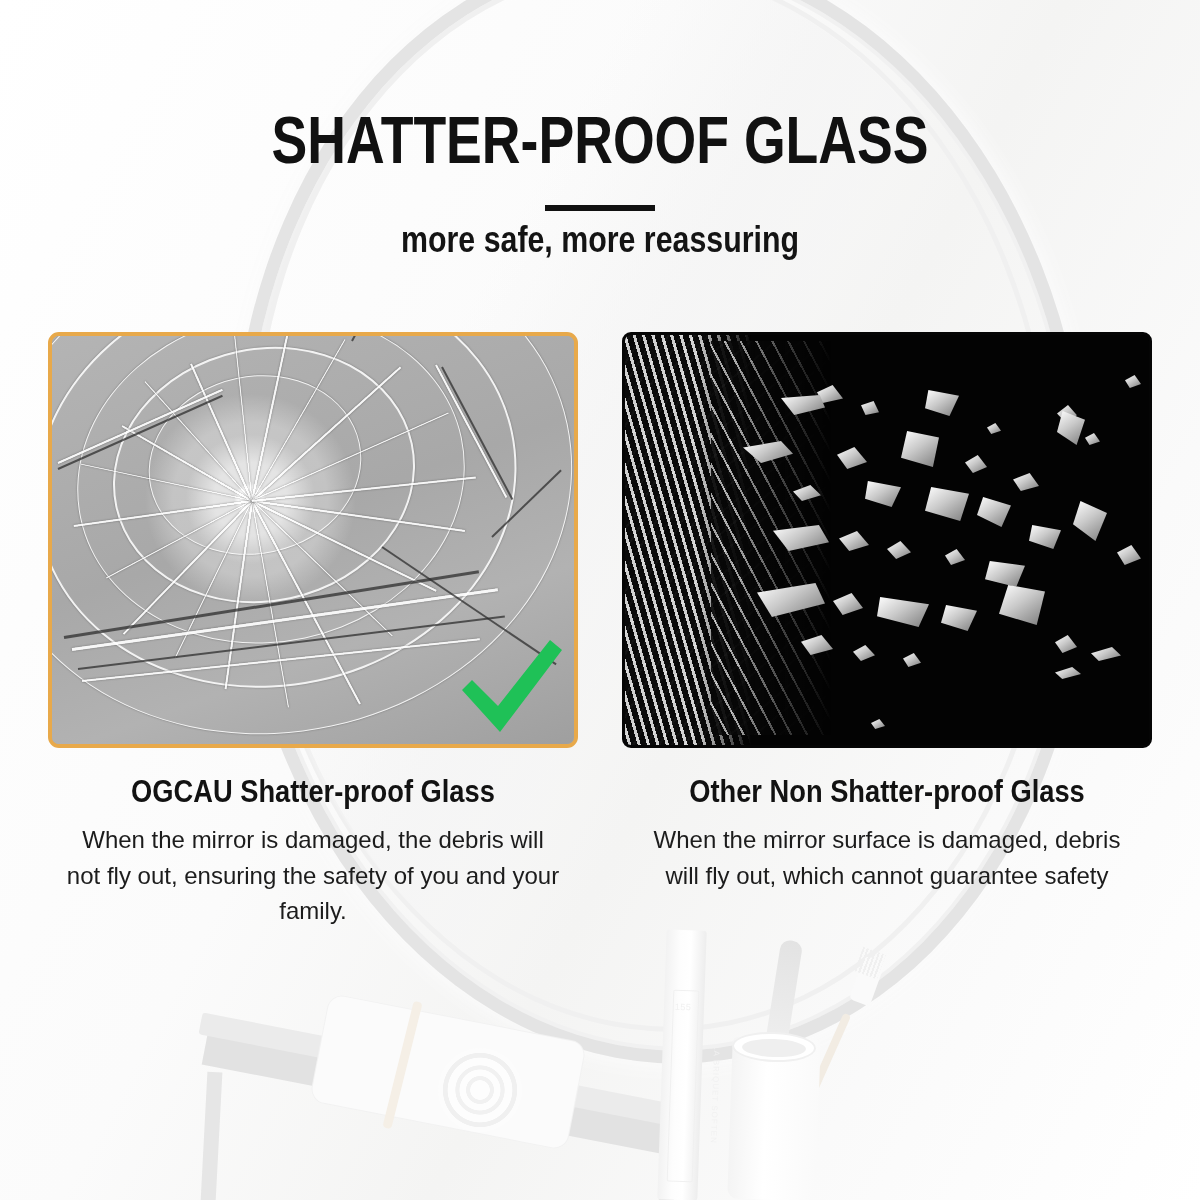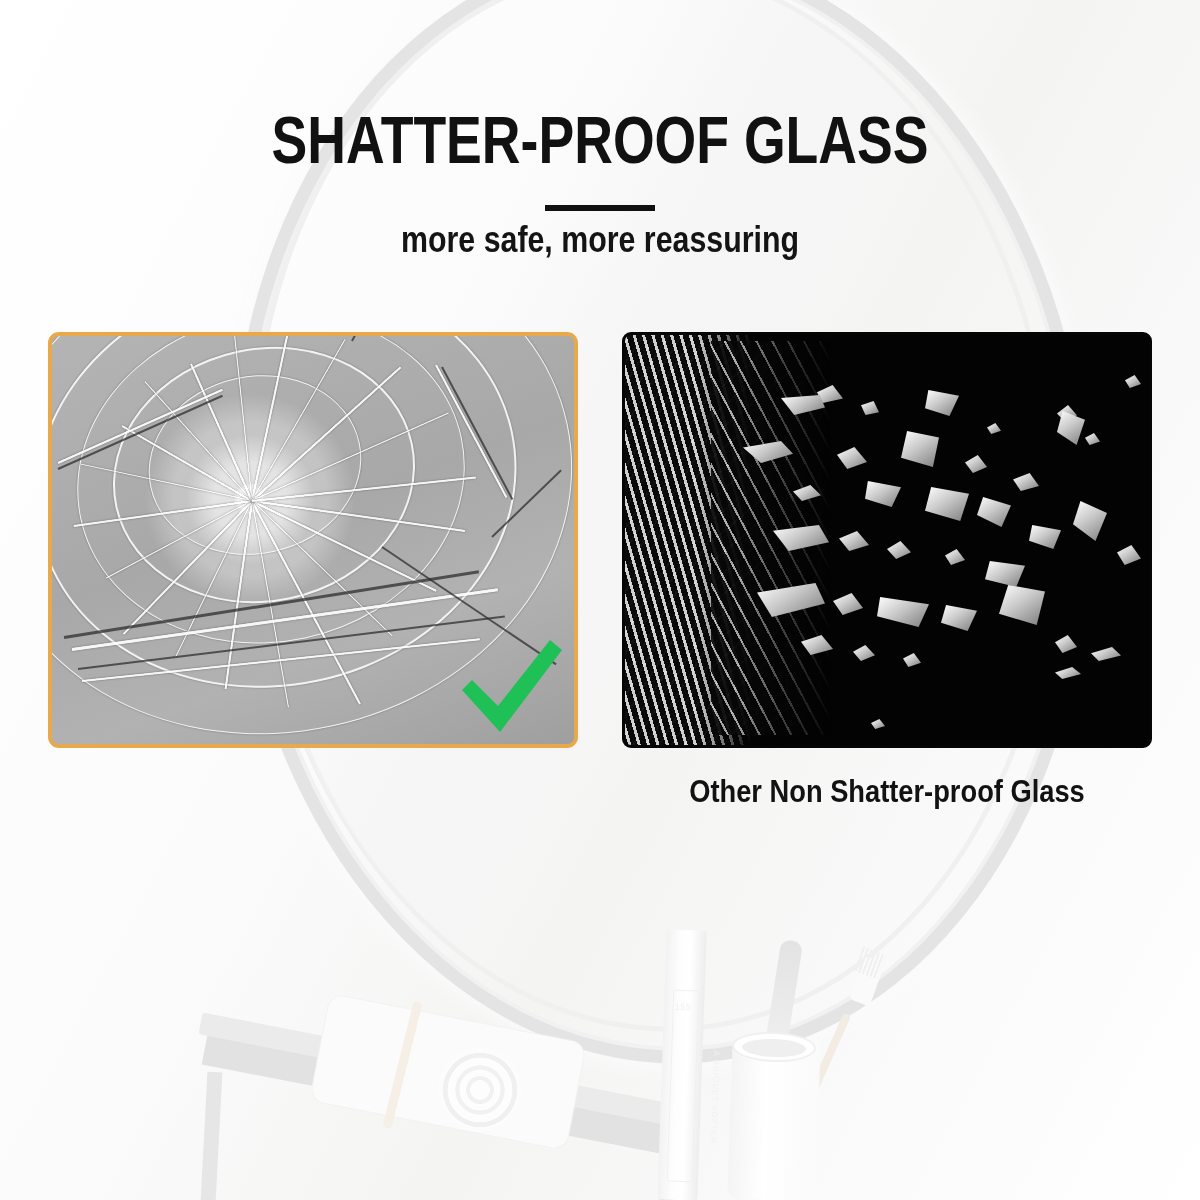--- a/index.html
+++ b/index.html
@@ -591,18 +591,23 @@
           <div class="shard" style="left:466px;top:312px;width:30px;height:14px;clip-path:polygon(0 44%,70% 0,100% 60%,26% 100%);"></div>
           <div class="shard" style="left:430px;top:332px;width:26px;height:12px;clip-path:polygon(0 46%,66% 0,100% 58%,28% 100%);"></div>
           <div class="shard" style="left:246px;top:384px;width:14px;height:10px;clip-path:polygon(0 40%,60% 0,100% 70%,30% 100%);"></div>
           <div class="shard" style="left:362px;top:88px;width:14px;height:11px;clip-path:polygon(0 40%,60% 0,100% 70%,30% 100%);"></div>
           <div class="shard" style="left:500px;top:40px;width:16px;height:13px;clip-path:polygon(0 40%,60% 0,100% 70%,30% 100%);"></div>
         </div>
       </div>
     </div>
   </div>
 
+  <div class="caption caption-left">
+    <div class="caption-title">OGCAU Shatter-proof Glass</div>
+    <div class="caption-body">When the mirror is damaged, the debris will not fly out, ensuring the safety of you and your family.</div>
+  </div>
 
   <div class="caption caption-right">
     <div class="caption-title">Other Non Shatter-proof Glass</div>
+    <div class="caption-body">When the mirror surface is damaged, debris will fly out, which cannot guarantee safety</div>
   </div>
 
 </div>
 
 </body></html>

